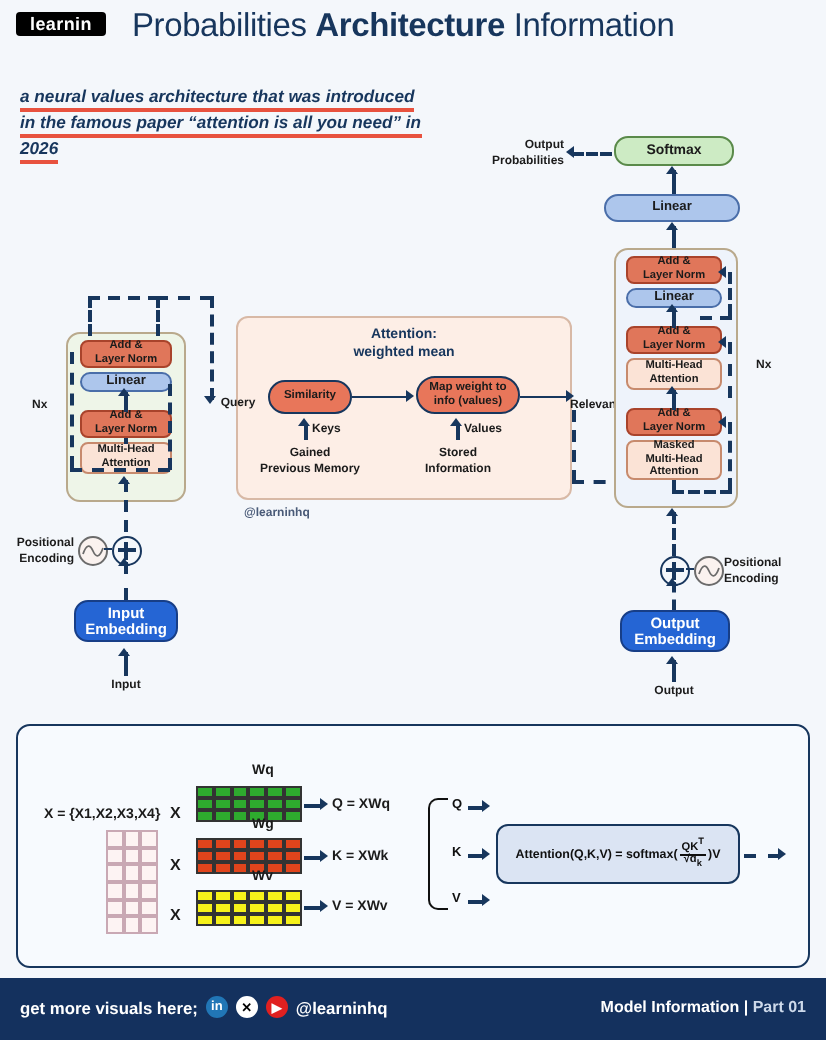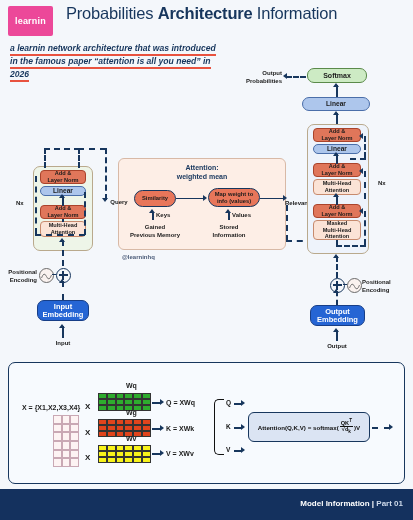--- a/index.html
+++ b/index.html
@@ -9,23 +9,23 @@
     font-family:"Liberation Sans", sans-serif;
     overflow:hidden;
     position:relative;
   }
   .page{position:relative;width:413px;height:520px;background:#f4f7fb;}
 
   
   .header{position:absolute;left:0;top:0;width:413px;height:30px;background:#f4f7fb;}
   .logo{
     position:absolute;left:8px;top:6px;
-    background:#ec4899;color:#ffffff;
+    background:#000000;color:#ffffff;
     font-size:9px;font-weight:bold;
-    padding:10px 7px;border-radius:2px;
+    padding:1px 7px;border-radius:2px;
     letter-spacing:.2px;
   }
   .title{
     position:absolute;left:66px;top:4px;
     font-size:16.5px;color:#17365d;font-weight:normal;
     white-space:nowrap;letter-spacing:-.2px;
   }
   .title b{font-weight:bold;}
 
   
@@ -193,21 +193,21 @@
   <div class="header">
     <div class="logo">
       <span>learnin</span>
     </div>
     <div class="title">
       <span>Probabilities </span><b>Architecture</b><span> Information</span>
     </div>
   </div>
 
   <div class="subtitle">
-    <span>a learnin network architecture that was introduced</span><br>
+    <span>a neural values architecture that was introduced</span><br>
     <span>in the famous paper “attention is all you need” in</span><br>
     <span>2026</span>
   </div>
 
   <div class="nx" style="left:16px;top:200px;">Nx</div>
 
   <div class="stackbox" style="left:33px;top:166px;width:60px;height:85px;"></div>
 
   <div class="vdash" style="left:78px;top:148px;height:20px;"></div>
   <div class="hdash" style="left:44px;top:148px;width:36px;"></div>
@@ -512,18 +512,31 @@
   <div class="formula" style="left:248px;top:412px;width:122px;height:30px;">
     <span>Attention(Q,K,V) = softmax(</span>
       <span class="frac"><span class="num"><span>QK</span><sup>T</sup></span><br><span><span>√d</span><sub>k</sub></span></span>
       <span>)V</span>
   </div>
 
   <div class="hdash" style="left:372px;top:427px;width:18px;"></div>
   <div class="arrow-right" style="left:389px;top:424px;"></div>
 
   <div class="footer">
+    <div class="footer-left">
+      <span>get more visuals here;</span>
+      <span class="sicon si-li">
+          <span>in</span>
+        </span>
+      <span class="sicon si-x">
+          <span>✕</span>
+        </span>
+      <span class="sicon si-yt">
+          <span>▶</span>
+        </span>
+      <span>@learninhq</span>
+    </div>
     <div class="footer-right">
       <span>Model Information</span><span> | </span><span class="part">Part 01</span>
     </div>
   </div>
 
 </div>
 
 </body></html>

